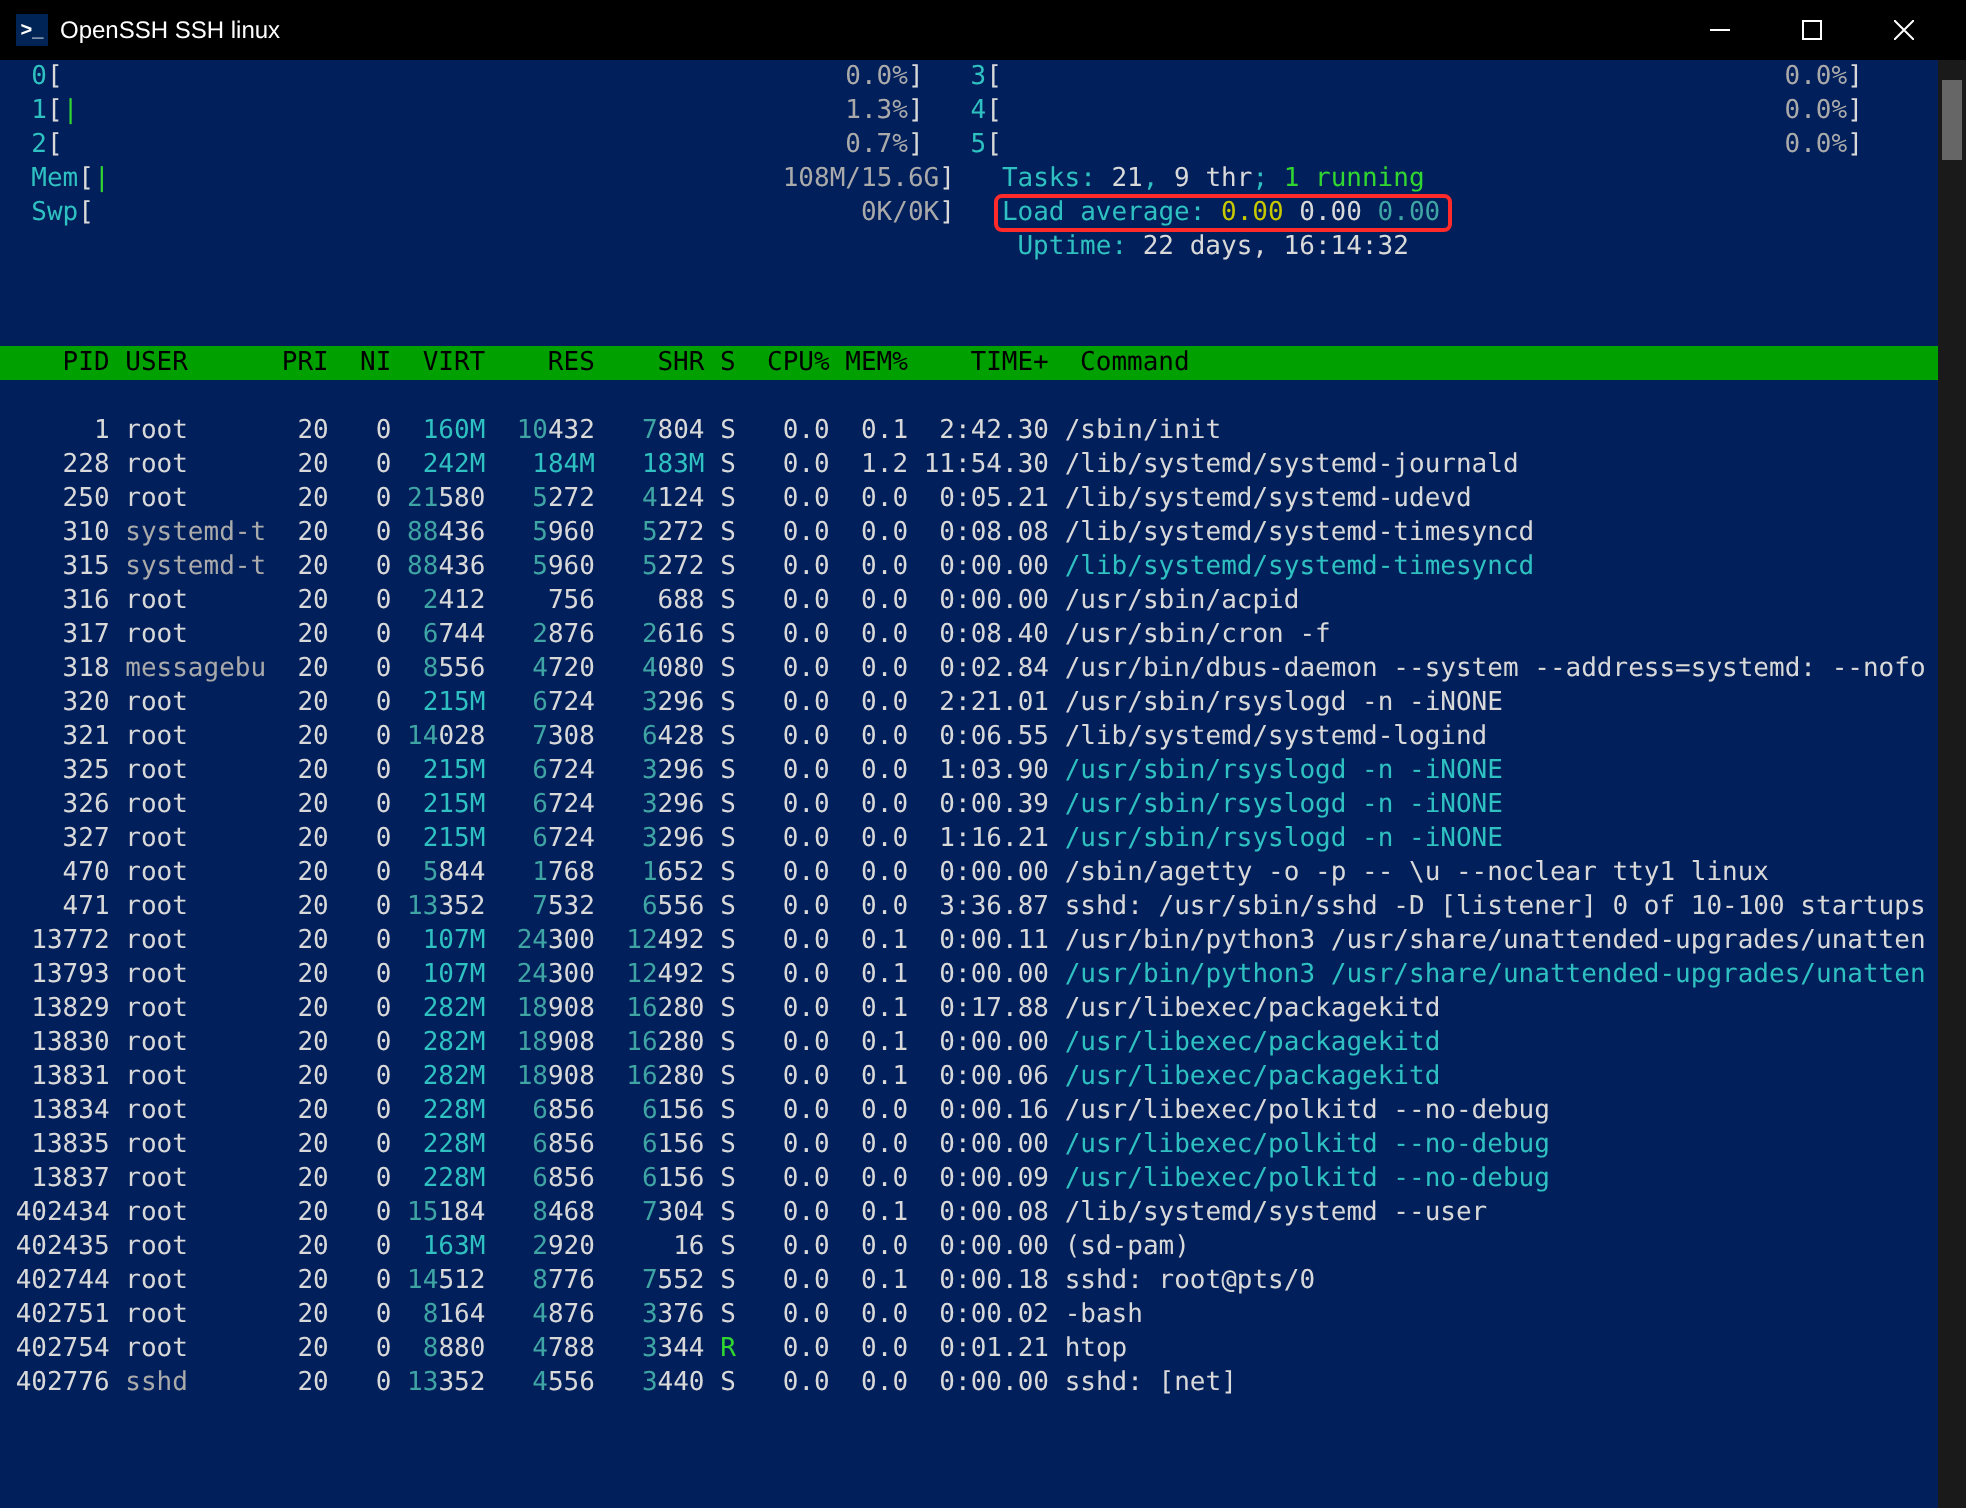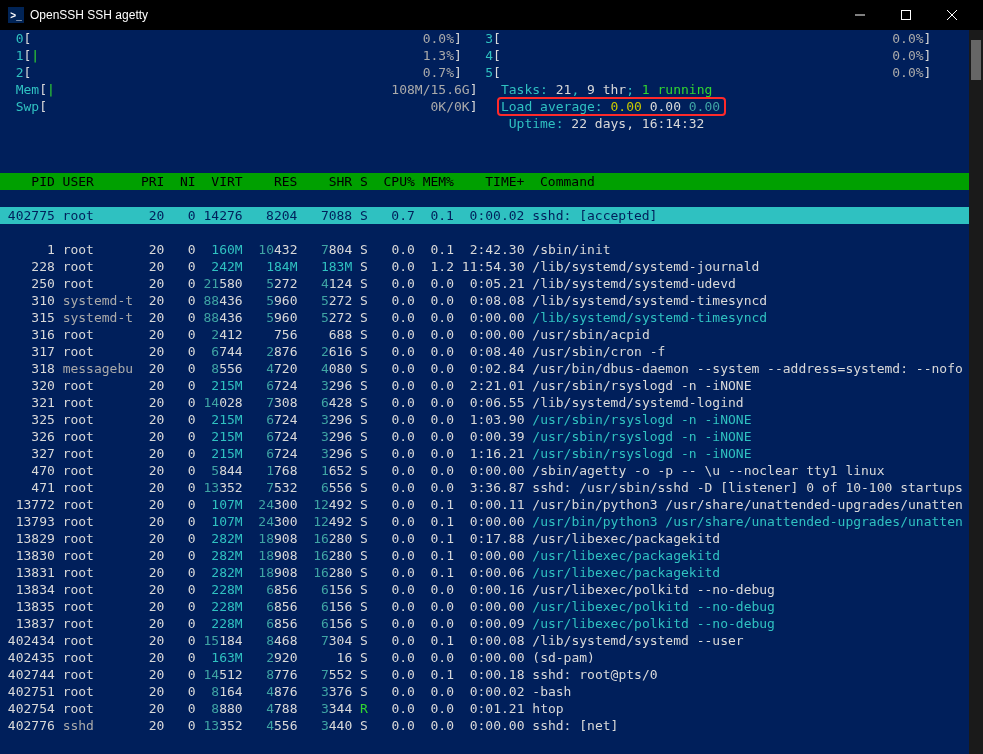--- a/index.html
+++ b/index.html
@@ -98,21 +98,21 @@
     margin-left: -4px;
   }
 </style>
 </head>
 <body>
 
 <div class="window">
 
   <div class="titlebar">
     <span class="ico">&gt;_</span>
-    <span>OpenSSH SSH agetty</span>
+    <span>OpenSSH SSH linux</span>
     <span class="spacer"></span>
     <span class="winbtn">
       <svg viewBox="0 0 10 10">
           <path d="M0 5 H10"></path>
         </svg>
     </span>
     <span class="winbtn">
       <svg viewBox="0 0 10 10">
           <rect x="0.5" y="0.5" width="9" height="9"></rect>
         </svg>
@@ -130,21 +130,20 @@
 
   <div class="body">
     <div class="pre" id="term"><span class="row">  <span class="cy">0</span><span class="wh">[</span><span class="bg"></span>                                                 <span class="gr"> 0.0%</span><span class="wh">]</span>   <span class="cy">3</span><span class="wh">[</span>                                                 <span class="gr"> 0.0%</span><span class="wh">]</span></span>
 <span class="row">  <span class="cy">1</span><span class="wh">[</span><span class="bg">|</span>                                                <span class="gr"> 1.3%</span><span class="wh">]</span>   <span class="cy">4</span><span class="wh">[</span>                                                 <span class="gr"> 0.0%</span><span class="wh">]</span></span>
 <span class="row">  <span class="cy">2</span><span class="wh">[</span><span class="bg"></span>                                                 <span class="gr"> 0.7%</span><span class="wh">]</span>   <span class="cy">5</span><span class="wh">[</span>                                                 <span class="gr"> 0.0%</span><span class="wh">]</span></span>
 <span class="row">  <span class="cy">Mem</span><span class="wh">[</span><span class="bg">|</span>                                          <span class="gr"> 108M/15.6G</span><span class="wh">]</span>   <span class="cy">Tasks:</span> <span class="wh">21</span><span class="cy">,</span> <span class="wh">9 thr</span><span class="cy">;</span> <span class="bg">1 running</span></span>
 <span class="row">  <span class="cy">Swp</span><span class="wh">[</span>                                                <span class="gr"> 0K/0K</span><span class="wh">]</span>   <span class="loadbox"><span class="cy">Load average:</span> <span class="yl">0.00</span> <span class="wh">0.00</span> <span class="dimcy">0.00</span></span></span>
 <span class="row">                                                                 <span class="cy">Uptime:</span> <span class="wh">22 days, 16:14:32</span></span>
 
 <span class="hdr row">    PID USER      PRI  NI  VIRT    RES    SHR S  CPU% MEM%    TIME+  Command                                                                </span>
-<span class="selrow row"> 402775 root       20   0 14276   8204   7088 S   0.7  0.1  0:00.02 sshd: [accepted]                                                        </span>
 <span class="row"><span class="wh">      1</span> <span class="wh">root     </span><span class="wh">  20</span><span class="wh">   0</span>  <span class="cy">160M</span>  <span class="dimcy">10</span><span class="wh">432</span>   <span class="dimcy">7</span><span class="wh">804</span> <span class="wh">S</span> <span class="wh">  0.0</span><span class="wh">  0.1</span> <span class="wh"> 2:42.30</span> <span class="wh">/sbin/init</span></span>
 <span class="row"><span class="wh">    228</span> <span class="wh">root     </span><span class="wh">  20</span><span class="wh">   0</span>  <span class="cy">242M</span>   <span class="cy">184M</span>   <span class="cy">183M</span> <span class="wh">S</span> <span class="wh">  0.0</span><span class="wh">  1.2</span> <span class="wh">11:54.30</span> <span class="wh">/lib/systemd/systemd-journald</span></span>
 <span class="row"><span class="wh">    250</span> <span class="wh">root     </span><span class="wh">  20</span><span class="wh">   0</span> <span class="dimcy">21</span><span class="wh">580</span>   <span class="dimcy">5</span><span class="wh">272</span>   <span class="dimcy">4</span><span class="wh">124</span> <span class="wh">S</span> <span class="wh">  0.0</span><span class="wh">  0.0</span> <span class="wh"> 0:05.21</span> <span class="wh">/lib/systemd/systemd-udevd</span></span>
 <span class="row"><span class="wh">    310</span> <span class="gr">systemd-t</span><span class="wh">  20</span><span class="wh">   0</span> <span class="dimcy">88</span><span class="wh">436</span>   <span class="dimcy">5</span><span class="wh">960</span>   <span class="dimcy">5</span><span class="wh">272</span> <span class="wh">S</span> <span class="wh">  0.0</span><span class="wh">  0.0</span> <span class="wh"> 0:08.08</span> <span class="wh">/lib/systemd/systemd-timesyncd</span></span>
 <span class="row"><span class="wh">    315</span> <span class="gr">systemd-t</span><span class="wh">  20</span><span class="wh">   0</span> <span class="dimcy">88</span><span class="wh">436</span>   <span class="dimcy">5</span><span class="wh">960</span>   <span class="dimcy">5</span><span class="wh">272</span> <span class="wh">S</span> <span class="wh">  0.0</span><span class="wh">  0.0</span> <span class="wh"> 0:00.00</span> <span class="cy">/lib/systemd/systemd-timesyncd</span></span>
 <span class="row"><span class="wh">    316</span> <span class="wh">root     </span><span class="wh">  20</span><span class="wh">   0</span>  <span class="dimcy">2</span><span class="wh">412</span>    <span class="wh">756</span>    <span class="wh">688</span> <span class="wh">S</span> <span class="wh">  0.0</span><span class="wh">  0.0</span> <span class="wh"> 0:00.00</span> <span class="wh">/usr/sbin/acpid</span></span>
 <span class="row"><span class="wh">    317</span> <span class="wh">root     </span><span class="wh">  20</span><span class="wh">   0</span>  <span class="dimcy">6</span><span class="wh">744</span>   <span class="dimcy">2</span><span class="wh">876</span>   <span class="dimcy">2</span><span class="wh">616</span> <span class="wh">S</span> <span class="wh">  0.0</span><span class="wh">  0.0</span> <span class="wh"> 0:08.40</span> <span class="wh">/usr/sbin/cron -f</span></span>
 <span class="row"><span class="wh">    318</span> <span class="gr">messagebu</span><span class="wh">  20</span><span class="wh">   0</span>  <span class="dimcy">8</span><span class="wh">556</span>   <span class="dimcy">4</span><span class="wh">720</span>   <span class="dimcy">4</span><span class="wh">080</span> <span class="wh">S</span> <span class="wh">  0.0</span><span class="wh">  0.0</span> <span class="wh"> 0:02.84</span> <span class="wh">/usr/bin/dbus-daemon --system --address=systemd: --nofo</span></span>
 <span class="row"><span class="wh">    320</span> <span class="wh">root     </span><span class="wh">  20</span><span class="wh">   0</span>  <span class="cy">215M</span>   <span class="dimcy">6</span><span class="wh">724</span>   <span class="dimcy">3</span><span class="wh">296</span> <span class="wh">S</span> <span class="wh">  0.0</span><span class="wh">  0.0</span> <span class="wh"> 2:21.01</span> <span class="wh">/usr/sbin/rsyslogd -n -iNONE</span></span>
 <span class="row"><span class="wh">    321</span> <span class="wh">root     </span><span class="wh">  20</span><span class="wh">   0</span> <span class="dimcy">14</span><span class="wh">028</span>   <span class="dimcy">7</span><span class="wh">308</span>   <span class="dimcy">6</span><span class="wh">428</span> <span class="wh">S</span> <span class="wh">  0.0</span><span class="wh">  0.0</span> <span class="wh"> 0:06.55</span> <span class="wh">/lib/systemd/systemd-logind</span></span>

